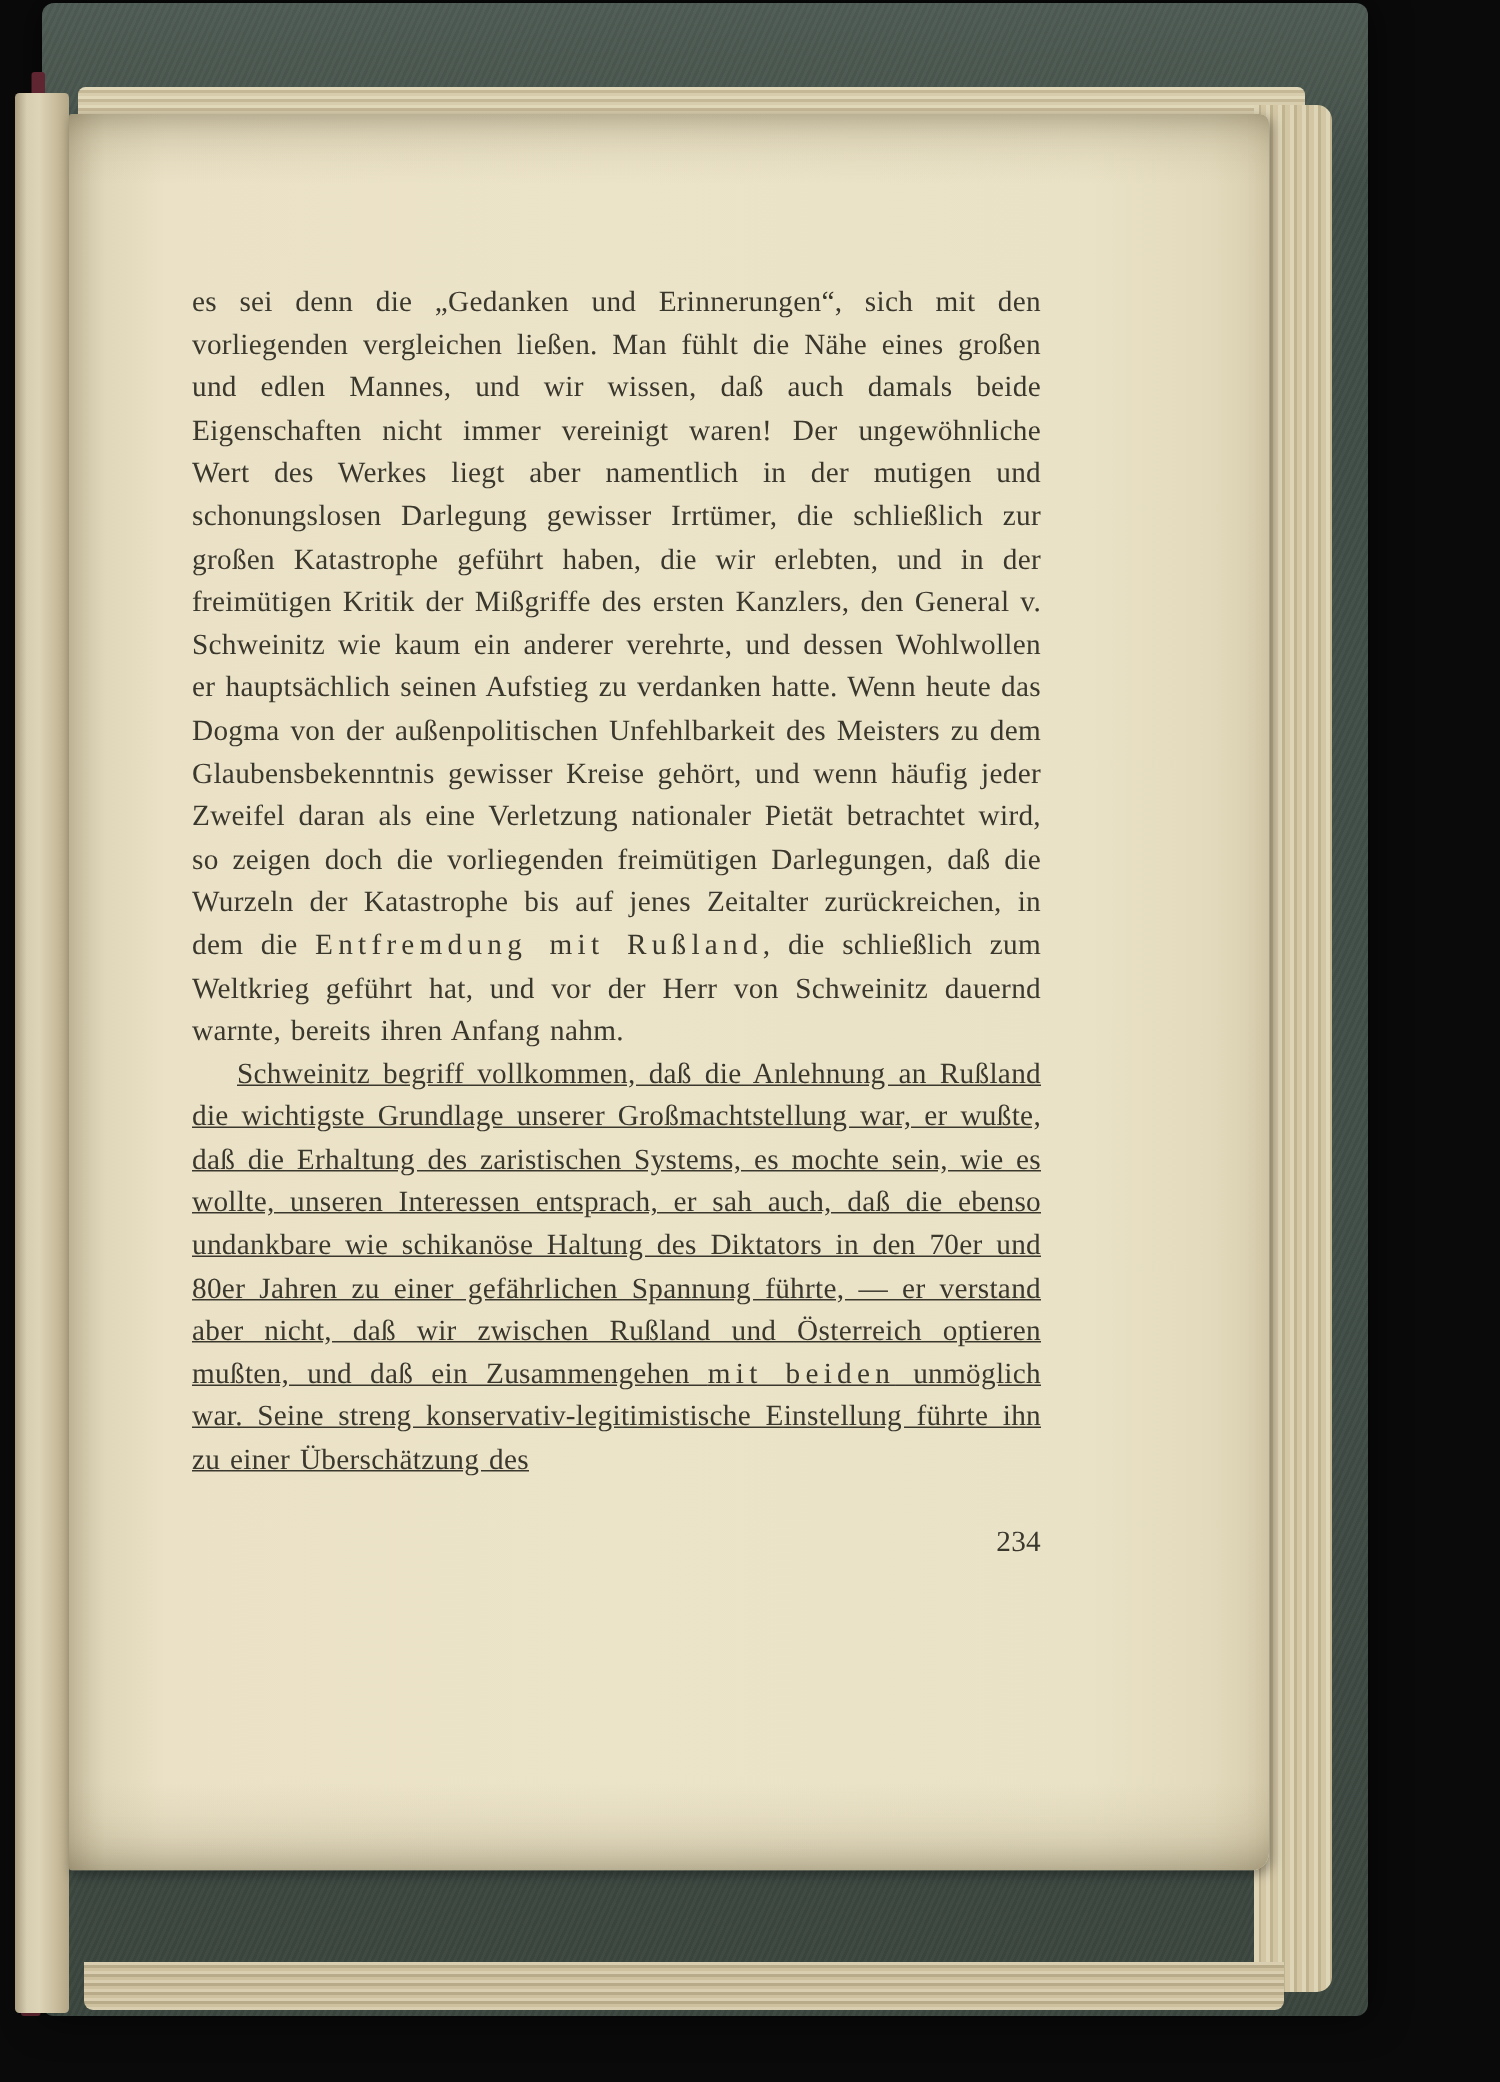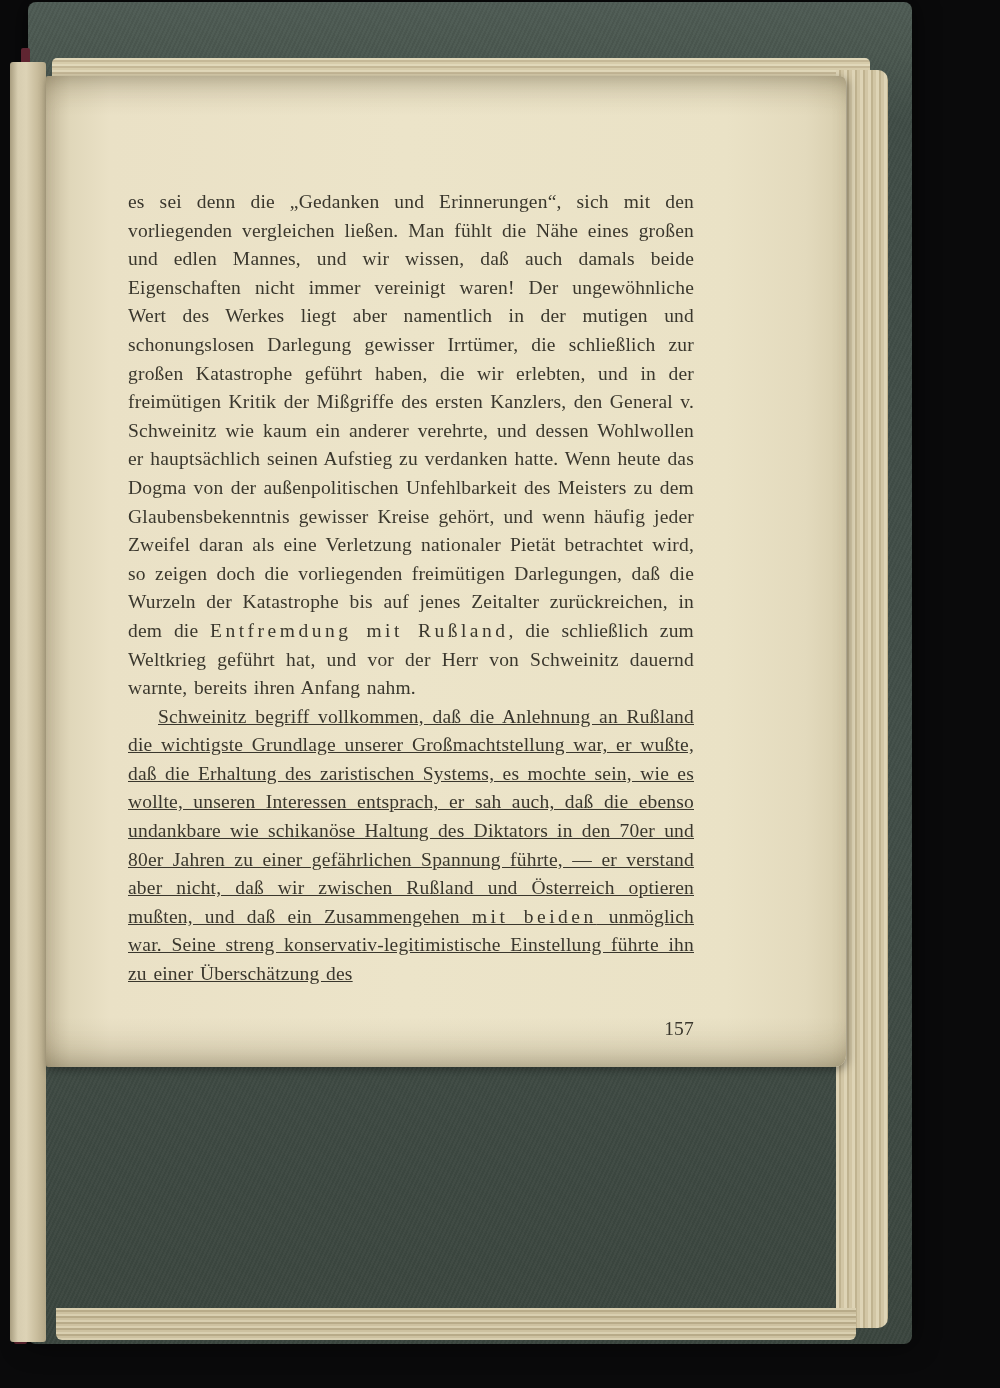--- a/index.html
+++ b/index.html
@@ -79,21 +79,21 @@
     width: 800px;
     height: 32px;
     background: repeating-linear-gradient(180deg, #d9cfb0 0 2px, #b8ab89 2px 4px, #cdc1a0 4px 6px);
     border-radius: 0 0 6px 6px;
   }
   .page {
     position: absolute;
     left: 46px;
     top: 76px;
     width: 800px;
-    height: 991px;
+    height: 1171px;
     background:
       linear-gradient(180deg, rgba(120,105,70,0.14) 0%, rgba(120,105,70,0) 4%, rgba(120,105,70,0) 95%, rgba(120,105,70,0.16) 100%),
       linear-gradient(90deg, #c6bb9d 0%, #e0d7ba 3%, #eae1c6 8%, #ece4c9 45%, #eae2c6 85%, #e3dabd 95%, #d7cdad 100%);
     border-radius: 2px 6px 12px 2px;
     box-shadow:
       inset 0 18px 28px -20px rgba(85,75,50,0.55),
       inset 0 -22px 30px -22px rgba(85,75,50,0.5),
       2px 3px 8px rgba(0,0,0,0.35);
   }
   .text-block {
@@ -140,18 +140,18 @@
   <div class="edge-right"></div>
   <div class="edge-bottom"></div>
 
   <div class="page">
     <div class="text-block">
 
       <p class="para"><span>es sei denn die „Gedanken und Erinnerungen“, sich mit den vorliegenden vergleichen ließen. Man fühlt die Nähe eines großen und edlen Mannes, und wir wissen, daß auch damals beide Eigenschaften nicht immer vereinigt waren! Der ungewöhnliche Wert des Werkes liegt aber namentlich in der mutigen und schonungslosen Darlegung gewisser Irrtümer, die schließlich zur großen Katastrophe geführt haben, die wir erlebten, und in der freimütigen Kritik der Mißgriffe des ersten Kanzlers, den General v. Schweinitz wie kaum ein anderer verehrte, und dessen Wohlwollen er hauptsächlich seinen Aufstieg zu verdanken hatte. Wenn heute das Dogma von der außenpolitischen Unfehlbarkeit des Meisters zu dem Glaubensbekenntnis gewisser Kreise gehört, und wenn häufig jeder Zweifel daran als eine Verletzung nationaler Pietät betrachtet wird, so zeigen doch die vorliegenden freimütigen Darlegungen, daß die Wurzeln der Katastrophe bis auf jenes Zeitalter zurückreichen, in dem die </span><span class="spaced">Entfremdung mit Rußland</span><span>, die schließlich zum Weltkrieg geführt hat, und vor der Herr von Schweinitz dauernd warnte, bereits ihren Anfang nahm.</span></p>
 
       <p class="para indent"><span>Schweinitz begriff vollkommen, daß die Anlehnung an Rußland die wichtigste Grundlage unserer Großmachtstellung war, er wußte, daß die Erhaltung des zaristischen Systems, es mochte sein, wie es wollte, unseren Interessen entsprach, er sah auch, daß die ebenso undankbare wie schikanöse Haltung des Diktators in den 70er und 80er Jahren zu einer gefährlichen Spannung führte, — er verstand aber nicht, daß wir zwischen Rußland und Österreich optieren mußten, und daß ein Zusammengehen </span><span class="spaced">mit beiden</span><span> unmöglich war. Seine streng konservativ-legitimistische Einstellung führte ihn zu einer Überschätzung des</span></p>
 
-      <div class="page-number">157</div>
+      <div class="page-number">234</div>
 
     </div>
   </div>
 
 </div>
 
 </body></html>

